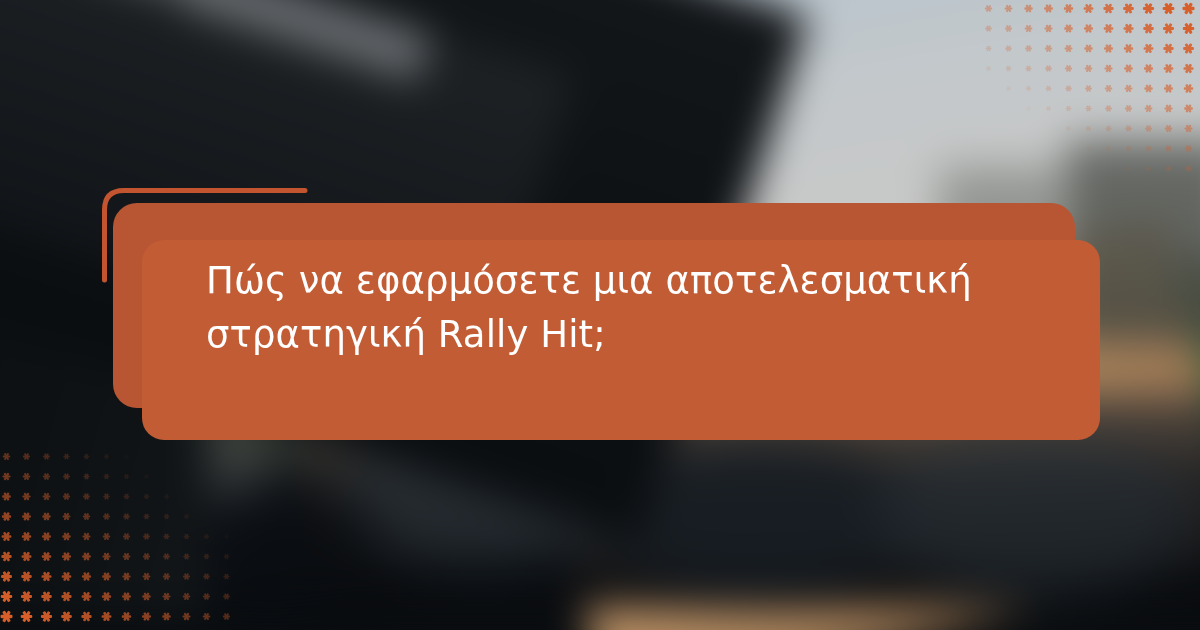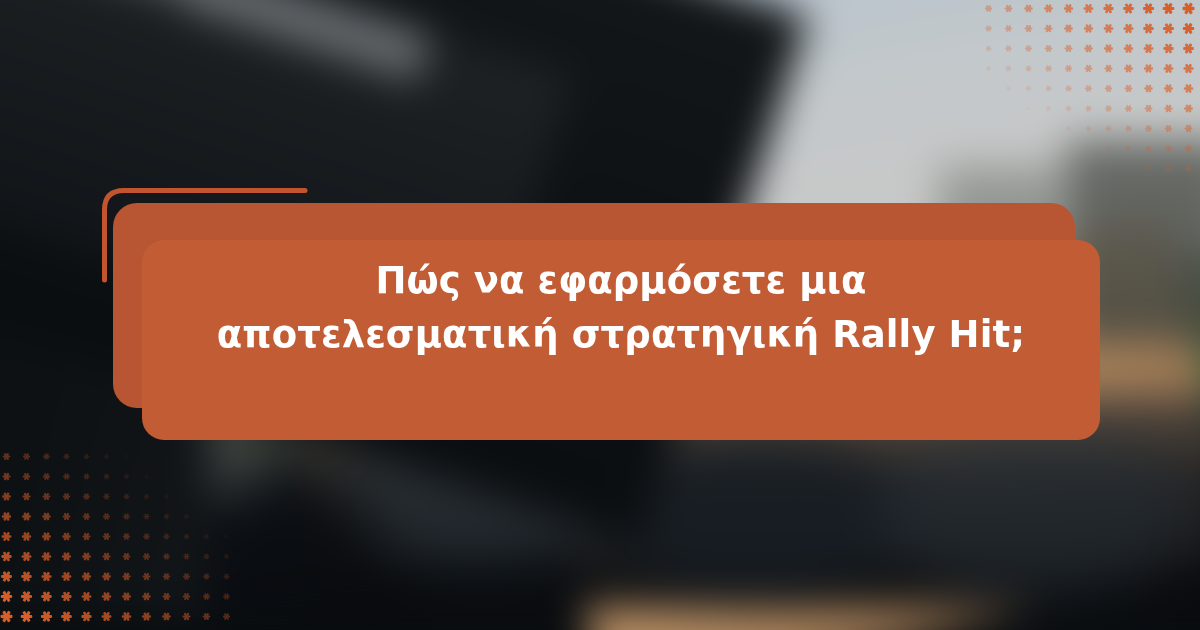--- a/index.html
+++ b/index.html
@@ -176,22 +176,21 @@
     display: flex;
     align-items: center;
     justify-content: center;
   }
   .headline {
     margin: 4px;
     padding: 0 60px;
     color: #ffffff;
     font-size: 37px;
     line-height: 1.46;
-    font-weight: 700;
-    text-align: center;
+    font-weight: 400;
     letter-spacing: .1px;
     position: relative;
     top: -32px;
     width: 100%;
     box-sizing: border-box;
   }
 </style>
 </head>
 <body>
 

